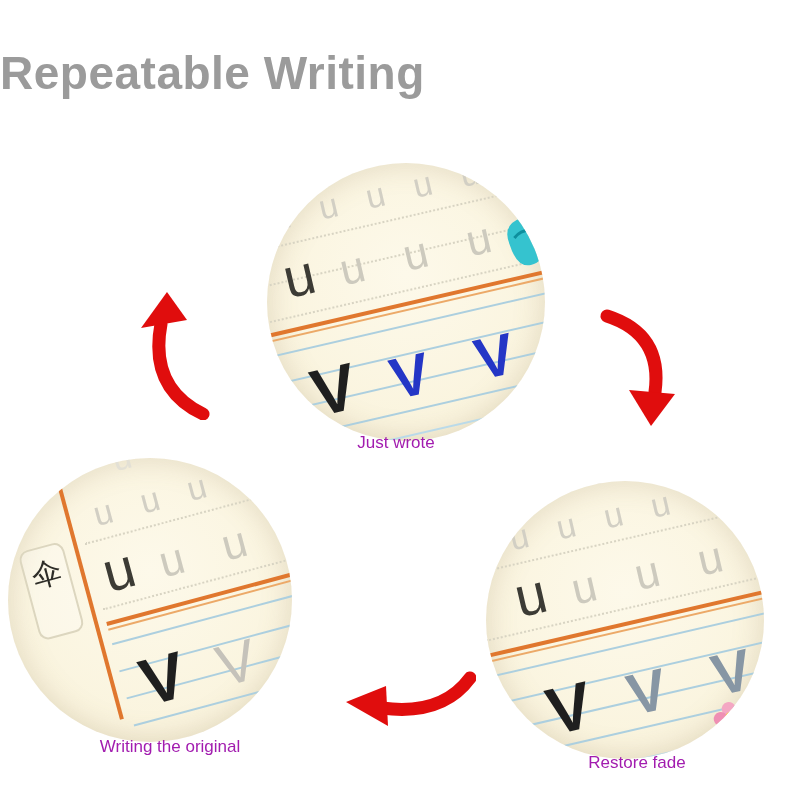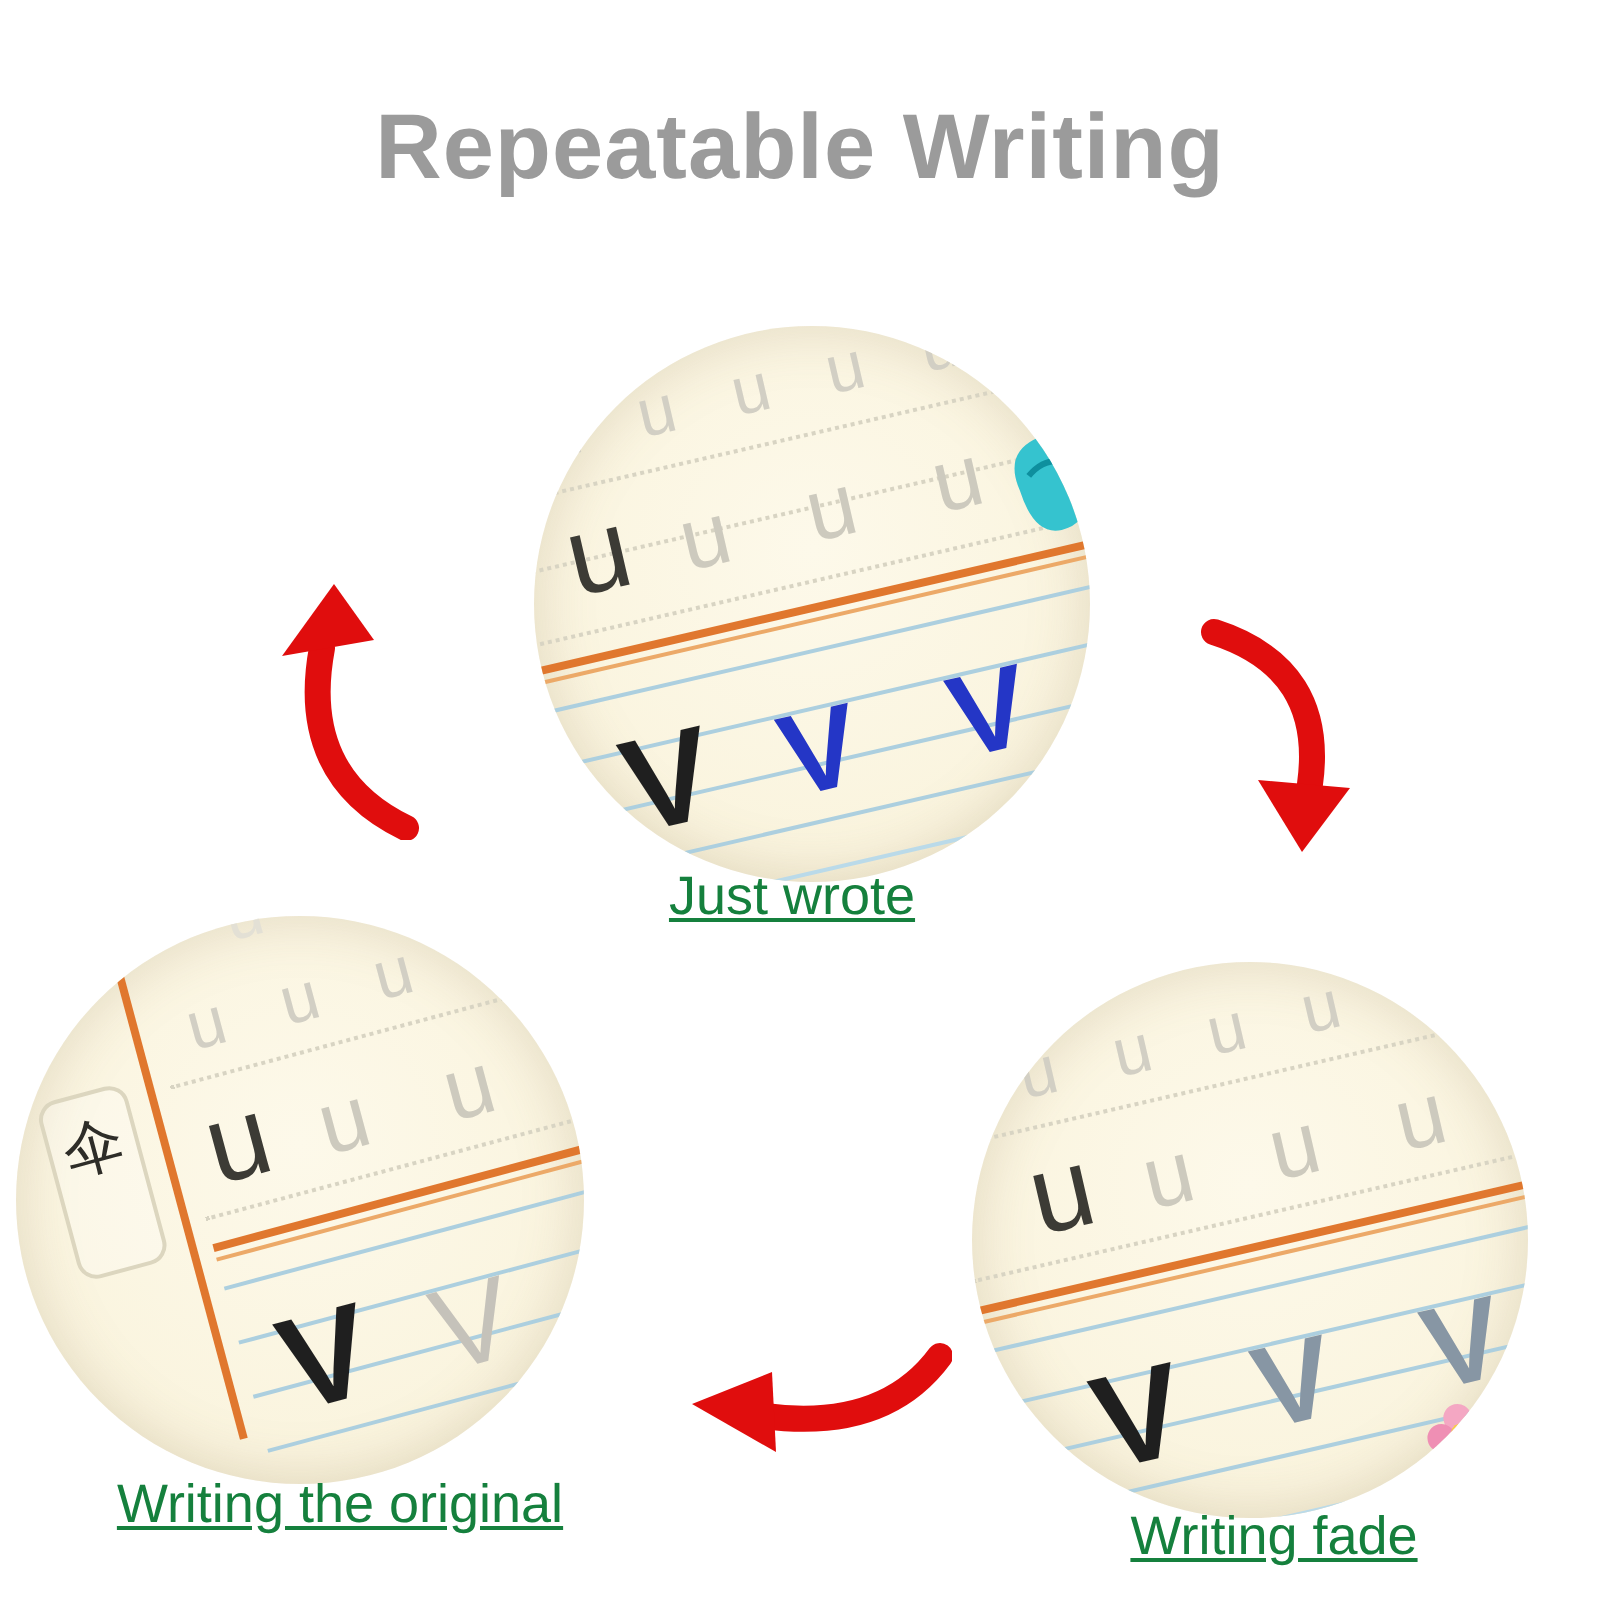--- a/index.html
+++ b/index.html
@@ -5,28 +5,28 @@
   * { box-sizing: border-box; margin: 0; padding: 0; }
   html, body { width: 800px; height: 800px; }
   body {
     position: relative;
     background: #ffffff;
     font-family: "Liberation Sans", sans-serif;
     overflow: hidden;
   }
   .title {
     position: absolute; left: 0; right: 0; top: 46px;
-    text-align: center;
+    text-align: left;
     font-size: 46px; font-weight: 700;
     color: #9b9b9b; letter-spacing: 0.5px;
   }
   .step-label {
     position: absolute;
     transform: translateX(-50%);
-    font-size: 27px; color: #15803d; white-space: nowrap; text-decoration: underline;
+    font-size: 17px; color: #a21caf; white-space: nowrap;
   }
   .circle {
     position: absolute; border-radius: 50%; overflow: hidden;
     background: radial-gradient(circle at 50% 40%, #fdf9ea 0%, #faf4de 70%, #f1e8cc 100%);
     box-shadow: inset 0 0 30px rgba(140,120,80,.22);
   }
   .c1 { left: 267px; top: 163px; width: 278px; height: 278px; }
   .c2 { left: 8px;   top: 458px; width: 284px; height: 284px; }
   .c3 { left: 486px; top: 481px; width: 278px; height: 278px; }
   .paper { position: absolute; width: 400px; height: 400px; left: 50%; top: 50%; }
@@ -136,21 +136,21 @@
       <svg class="deco" style="left:258px;top:296px;" width="46" height="52" viewBox="0 0 46 52">
         <circle cx="23" cy="14" r="7" fill="#f4a7c3"></circle>
         <circle cx="13" cy="22" r="7" fill="#ef8fb4"></circle>
         <circle cx="33" cy="22" r="7" fill="#ef8fb4"></circle>
         <circle cx="23" cy="22" r="5" fill="#f7d23e"></circle>
         <path d="M23 28 L23 48" stroke="#7fae4f" stroke-width="3" fill="none"></path>
         <path d="M23 38 Q12 32 7 41 Q16 46 23 40" fill="#8cbf5a"></path>
       </svg>
     </div>
   </div>
-  <div class="step-label" style="left:637px;top:753px;">Writing fade</div>
+  <div class="step-label" style="left:637px;top:753px;">Restore fade</div>
 
   <svg class="arrow" style="left:133px;top:290px;" width="85" height="130" viewBox="0 0 85 130">
     <path d="M70 124 Q16 98 28 34" fill="none" stroke="#e00d0d" stroke-width="13" stroke-linecap="round"></path>
     <polygon points="34,2 8,38 54,30" fill="#e00d0d"></polygon>
   </svg>
   <svg class="arrow" style="left:597px;top:306px;" width="85" height="122" viewBox="0 0 85 122">
     <path d="M10 10 Q66 28 58 86" fill="none" stroke="#e00d0d" stroke-width="13" stroke-linecap="round"></path>
     <polygon points="54,120 32,84 78,88" fill="#e00d0d"></polygon>
   </svg>
   <svg class="arrow" style="left:338px;top:662px;" width="138" height="70" viewBox="0 0 138 70">

